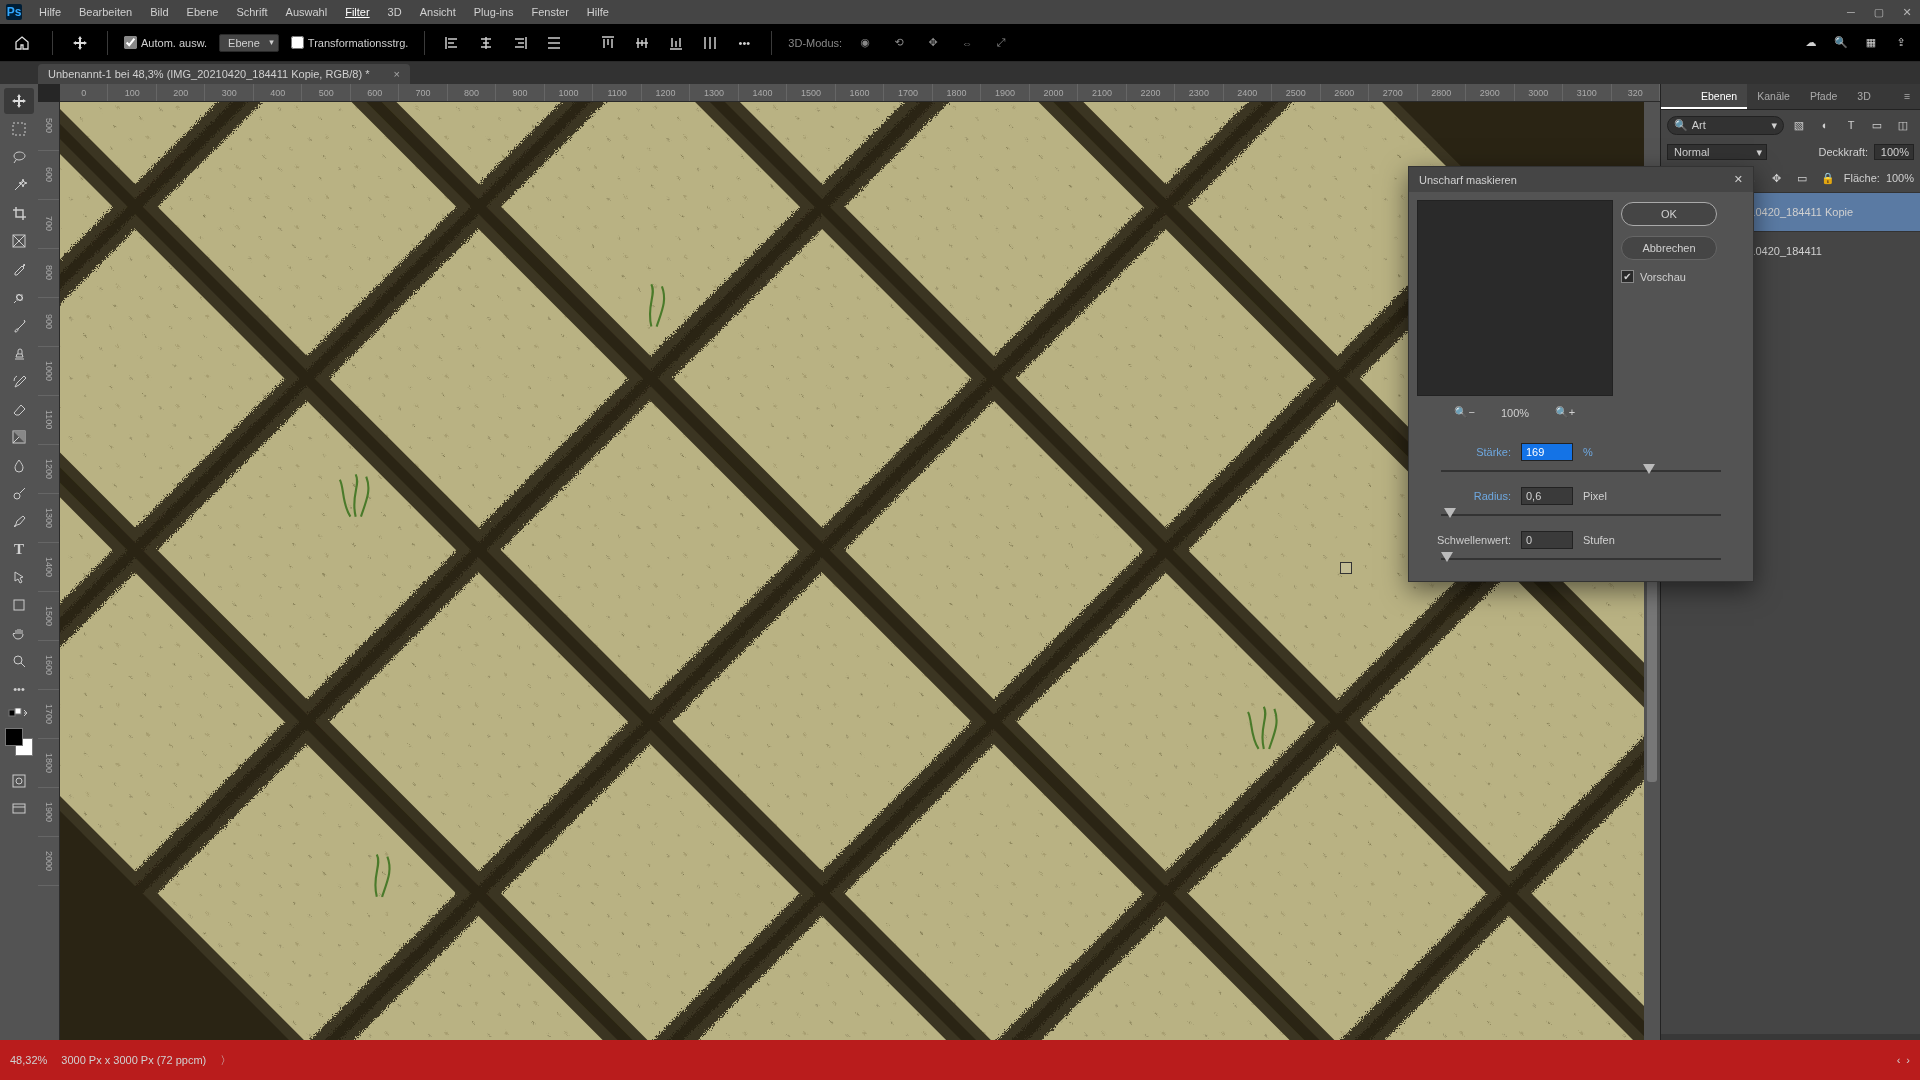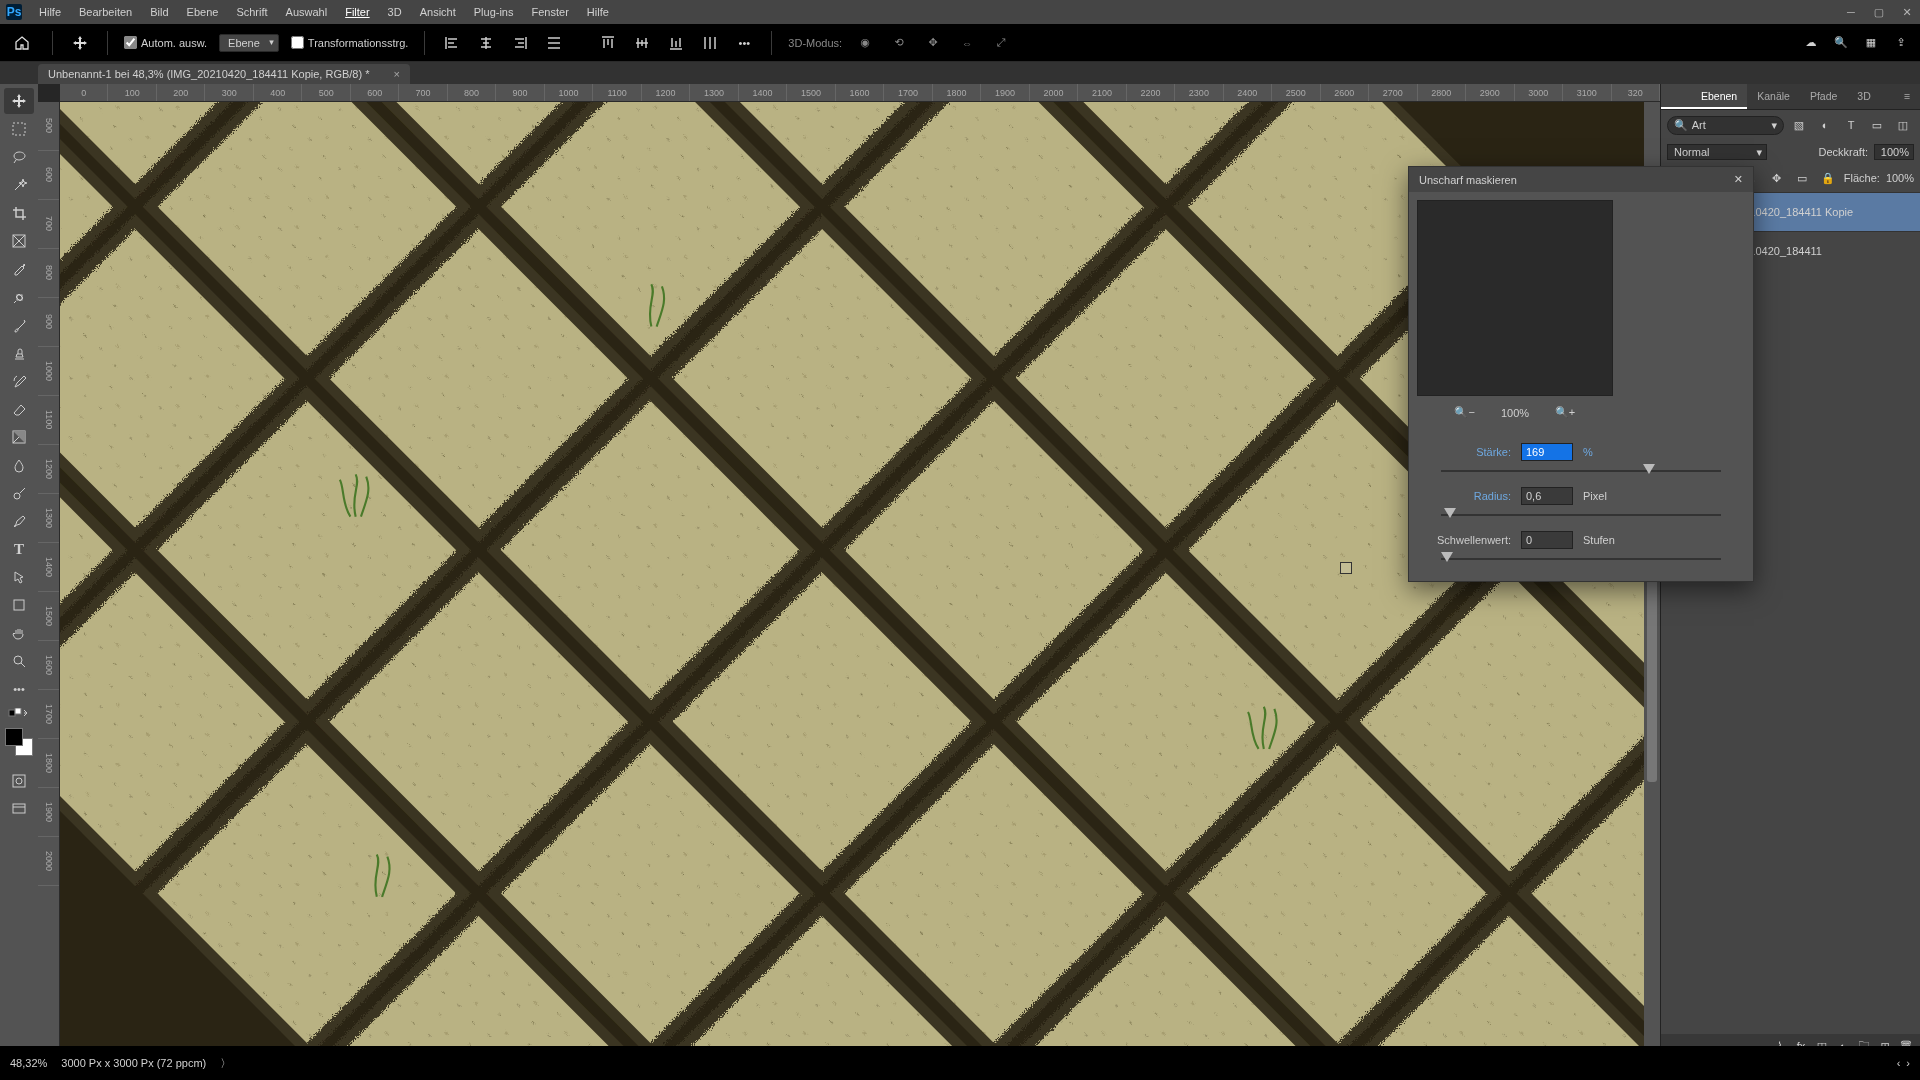--- a/index.html
+++ b/index.html
@@ -66,21 +66,21 @@
 .layer-ctrl .sel::after{content:"▾"; position:absolute; right:4px;}
 .layer-ctrl .pct { background:#323232; border:1px solid #222; padding:1px 4px; width:40px; text-align:right;}
 .lock-row { display:flex; align-items:center; gap:6px; padding:3px 6px;}
 .layer-item { display:flex; align-items:center; gap:8px; padding:6px 8px; border-top:1px solid #333;}
 .layer-item.active { background:#5a7aa3;}
 .layer-thumb { width:32px; height:26px; background:#8a8560; border:1px solid #222;}
 .panel-footer { margin-top:auto; display:flex; justify-content:flex-end; gap:1px; padding:3px 4px; background:#383838;}
 .panel-footer .pf-btn { width:20px; height:18px; display:flex; align-items:center; justify-content:center;}
 
 
-.status-bar { position:absolute; bottom:0; left:0; right:0; height:34px; background:#000000; display:flex; align-items:center; padding:0 10px; gap:14px; font-size:10.5px;}
+.status-bar { position:absolute; bottom:0; left:0; right:0; height:40px; background:#b91c1c; display:flex; align-items:center; padding:0 10px; gap:14px; font-size:10.5px;}
 .status-bar .sb-right { margin-left:auto; display:flex; gap:6px;}
 
 
 .dialog { position:absolute; top:166px; left:1408px; width:346px; background:#535353; box-shadow:0 8px 24px rgba(0,0,0,.5); border:1px solid #333;}
 .dialog-title { display:flex; align-items:center; padding:6px 10px; background:#454545;}
 .dialog-title .dx { margin-left:auto; cursor:pointer;}
 .dialog-body { display:flex; }
 .dialog-preview { width:212px; padding:8px;}
 .preview-box { width:196px; height:196px; background:#2a2a2a; border:1px solid #222;}
 .zoom-row {display:flex; align-items:center; justify-content:center; gap:26px; margin-top:10px;}
@@ -558,20 +558,28 @@
   </div>
   <div class="dialog-body">
     <div class="dialog-preview">
       <div class="preview-box"></div>
       <div class="zoom-row">
         <span style="cursor:pointer">🔍−</span>
         <span>100%</span>
         <span style="cursor:pointer">🔍+</span>
       </div>
     </div>
+    <div class="dialog-side">
+      <div class="dlg-btn primary">OK</div>
+      <div class="dlg-btn">Abbrechen</div>
+      <label class="dlg-check">
+        <span class="box">✔</span>
+        <span>Vorschau</span>
+      </label>
+    </div>
   </div>
   <div class="param-rows">
     <div class="param-row">
       <span class="param-label">Stärke:</span>
       <div class="param-input sel">169</div>
       <span style="color:#6ea8e0">%</span>
     </div>
     <div class="slider">
         <div class="slider-track"></div>
         <div class="slider-thumb" style="left:72%"></div>

